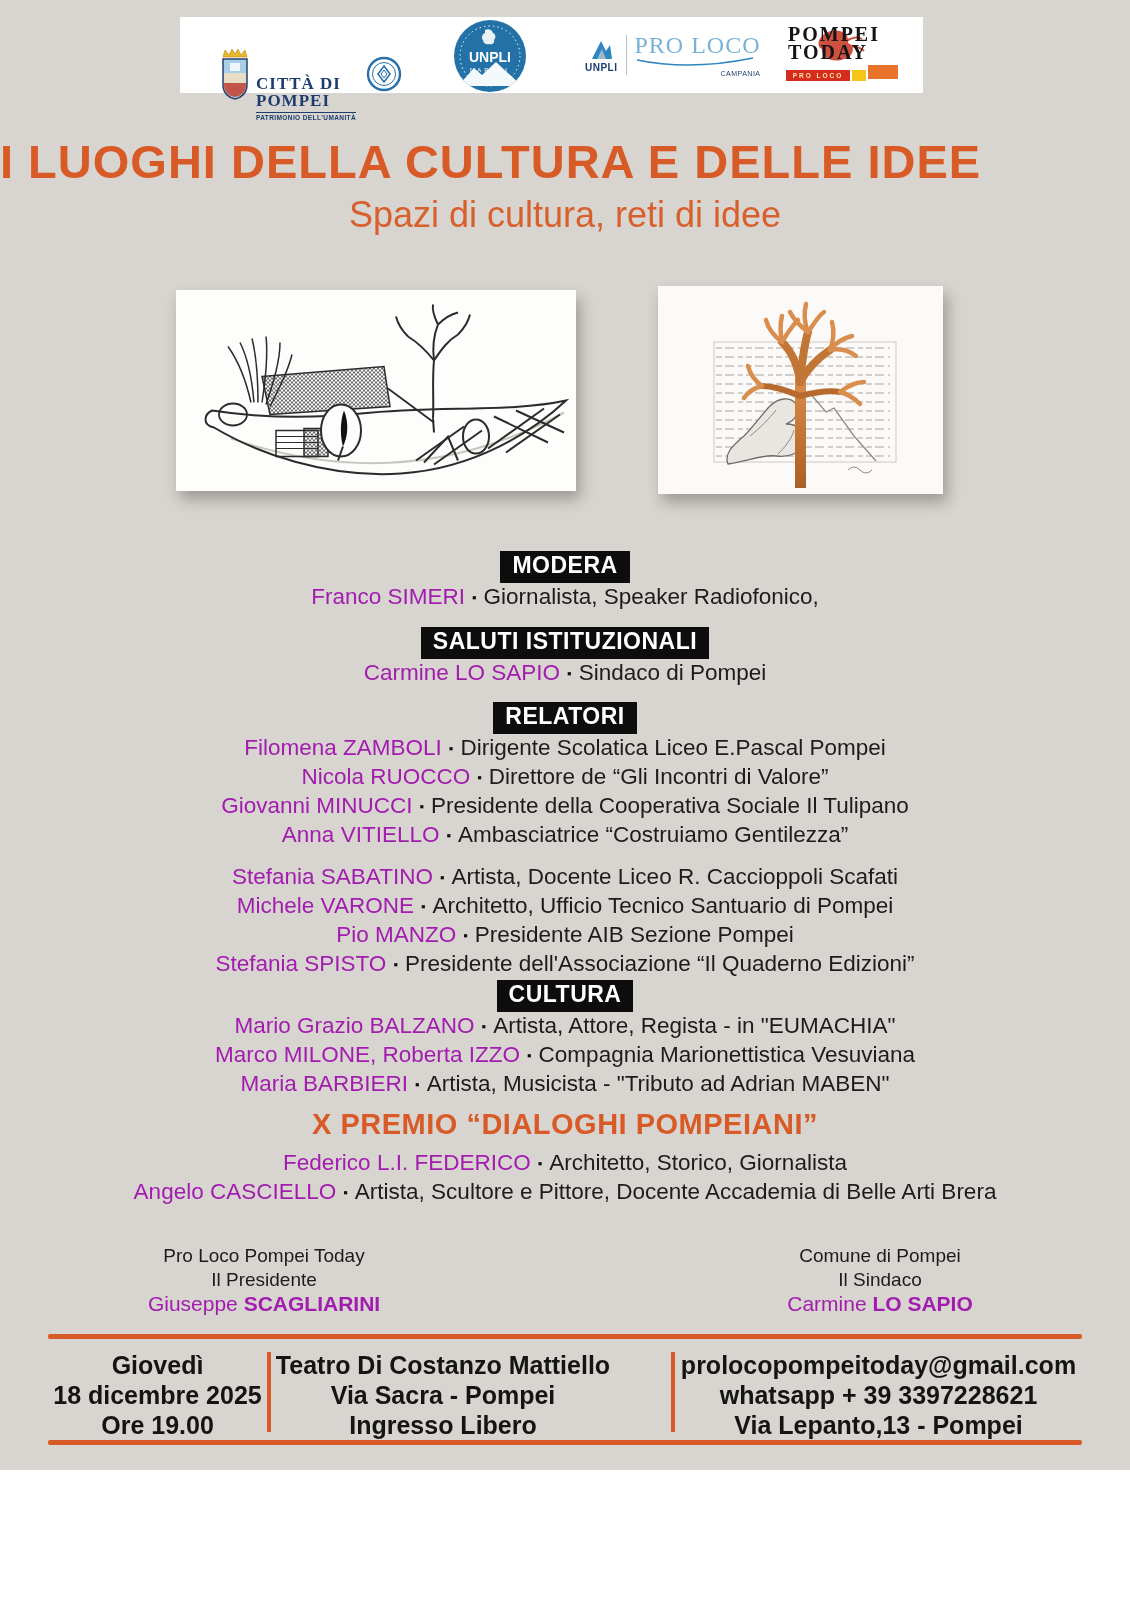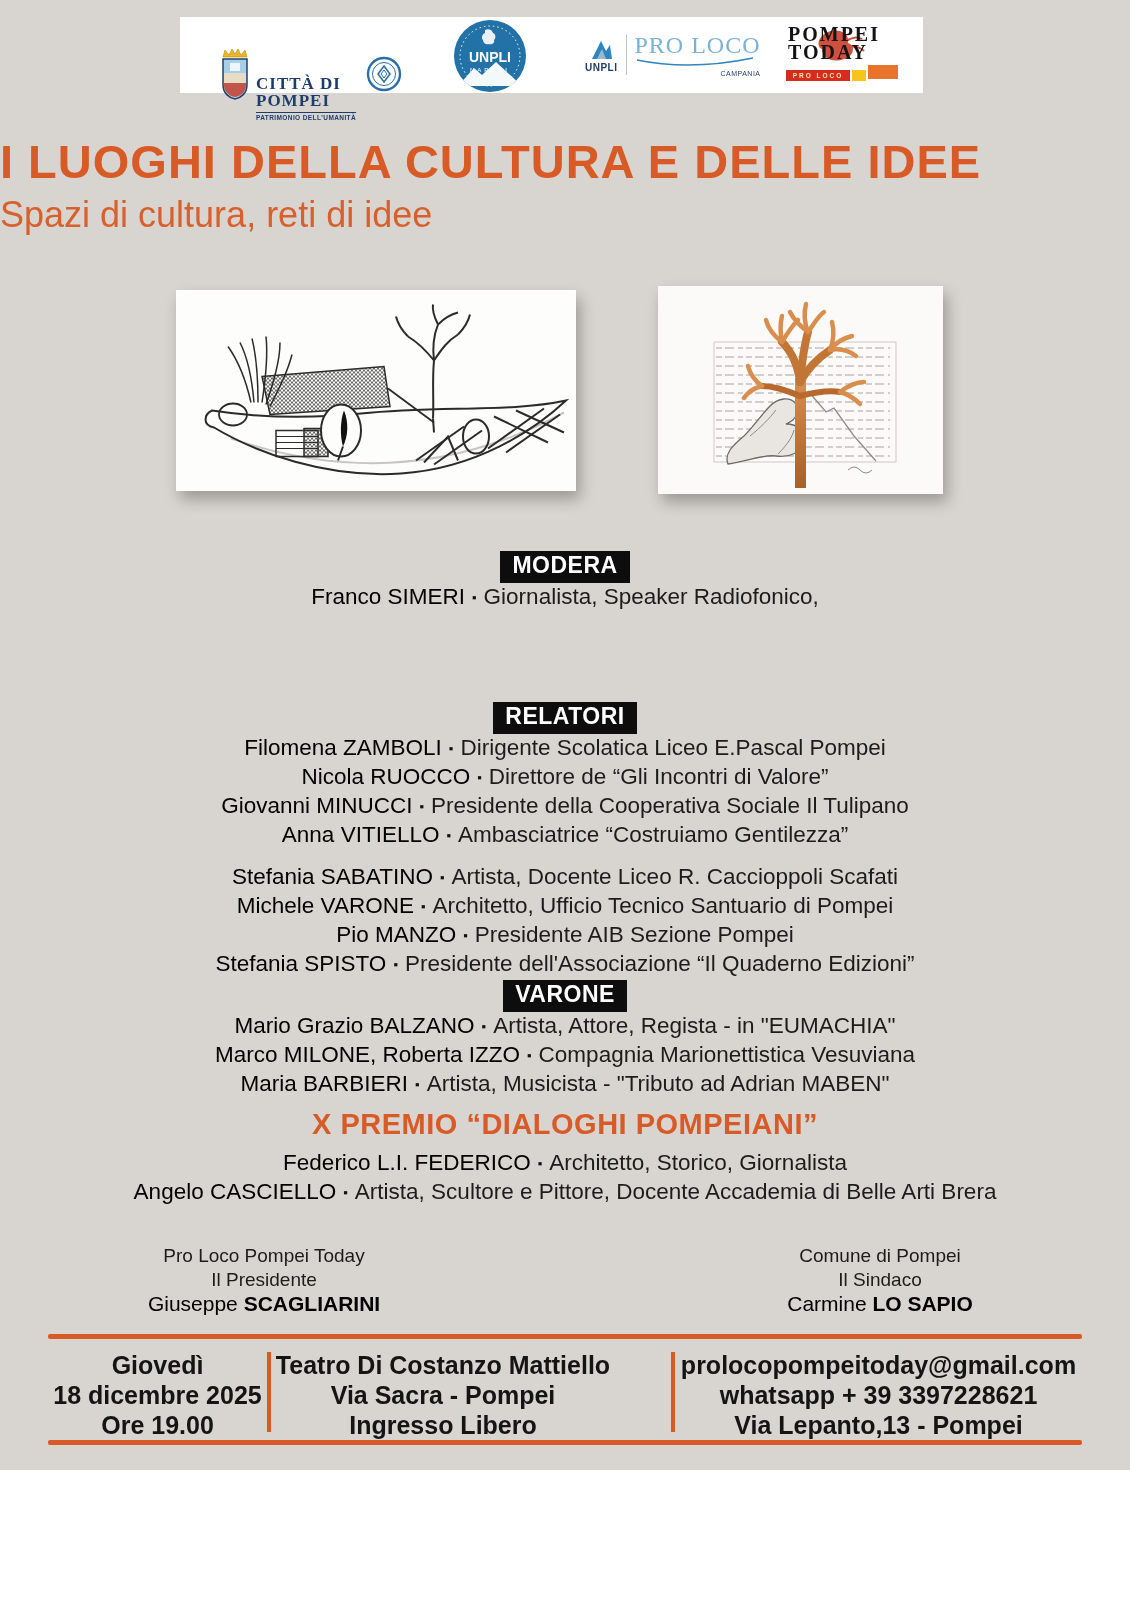--- a/index.html
+++ b/index.html
@@ -27,33 +27,33 @@
   .today-box{position:relative;width:120px;height:62px;}
   .today-txt{position:absolute;left:10px;top:0px;line-height:.92;font-family:"Liberation Serif",serif;font-weight:700;color:#141414;font-size:20px;letter-spacing:2px;}
   .today-rooster{position:absolute;left:18px;top:2px;width:70px;height:40px;opacity:.85;}
   .today-row{position:absolute;left:8px;top:42px;display:flex;align-items:flex-end;gap:2px;}
   .today-bar{width:64px;height:11px;background:#d62b1f;color:#ffe9a8;font-size:6.5px;font-weight:700;letter-spacing:2px;display:flex;align-items:center;justify-content:center;}
   .today-yellow{width:14px;height:11px;background:#f5c51a;}
   .today-orange{width:30px;height:14px;background:#e8742c;transform:translateY(-2px);}
 
   
   .title{position:absolute;top:134px;left:0;width:100%;color:#d85a26;font-weight:700;font-size:47px;letter-spacing:1px;}
-  .subtitle{position:absolute;top:194px;left:0;width:100%;color:#d8602c;font-size:36px;}
+  .subtitle{position:absolute;top:194px;left:0;width:100%;text-align:center;color:#d8602c;font-size:36px;}
 
   
   .art{position:absolute;background:#fff;box-shadow:4px 8px 14px rgba(0,0,0,.28);}
   .art-left{left:176px;top:290px;width:400px;height:201px;}
   .art-right{left:658px;top:286px;width:285px;height:208px;}
   .art svg{display:block;width:100%;height:100%;}
 
   
   .sec{position:absolute;left:0;width:1130px;text-align:center;}
   .badge{display:inline-block;background:#0d0d0d;color:#ffffff;font-size:23px;font-weight:700;padding:1px 12px 4px;letter-spacing:.5px;}
   .line{font-size:22.5px;line-height:28px;color:#1c1c1c;}
-  .nm{color:#000000;}
+  .nm{color:#a21caf;}
   .bl{font-size:13px;color:#111;margin:0 7px;vertical-align:2px;}
   .gap12{height:13px;}
   .premio-title{font-size:29px;font-weight:700;color:#d85a26;letter-spacing:.5px;margin-bottom:8px;}
 
   
   .sig{position:absolute;width:300px;text-align:center;font-size:19px;line-height:24px;color:#1c1c1c;}
   .sig-left{left:114px;top:1244px;}
   .sig-right{left:730px;top:1244px;}
   .sig .nm{font-size:21px;}
   .sig .last{font-weight:700;}
@@ -265,36 +265,42 @@
     </svg>
   </div>
 
   <div class="sec" style="top:551px">
     <div><span class="badge">MODERA</span></div>
     <div class="line">
       <span class="nm">Franco SIMERI</span><span class="bl">▪</span><span>Giornalista, Speaker Radiofonico,</span>
     </div>
   </div>
 
+  <div class="sec" style="top:627px">
+    <div><span class="badge">SALUTI ISTITUZIONALI</span></div>
+    <div class="line">
+      <span class="nm">Carmine LO SAPIO</span><span class="bl">▪</span><span>Sindaco di Pompei</span>
+    </div>
+  </div>
 
   <div class="sec" style="top:702px">
     <div><span class="badge">RELATORI</span></div>
     <div class="line"><span class="nm">Filomena ZAMBOLI</span><span class="bl">▪</span><span>Dirigente Scolatica Liceo E.Pascal Pompei</span></div>
     <div class="line"><span class="nm">Nicola RUOCCO</span><span class="bl">▪</span><span>Direttore de “Gli Incontri di Valore”</span></div>
     <div class="line"><span class="nm">Giovanni MINUCCI</span><span class="bl">▪</span><span>Presidente della Cooperativa Sociale Il Tulipano</span></div>
     <div class="line"><span class="nm">Anna VITIELLO</span><span class="bl">▪</span><span>Ambasciatrice “Costruiamo Gentilezza”</span></div>
     <div class="gap12"></div>
     <div class="line"><span class="nm">Stefania SABATINO</span><span class="bl">▪</span><span>Artista, Docente Liceo R. Caccioppoli Scafati</span></div>
     <div class="line"><span class="nm">Michele VARONE</span><span class="bl">▪</span><span>Architetto, Ufficio Tecnico Santuario di Pompei</span></div>
     <div class="line"><span class="nm">Pio MANZO</span><span class="bl">▪</span><span>Presidente AIB Sezione Pompei</span></div>
     <div class="line"><span class="nm">Stefania SPISTO</span><span class="bl">▪</span><span>Presidente dell'Associazione “Il Quaderno Edizioni”</span></div>
   </div>
 
   <div class="sec" style="top:980px">
-    <div><span class="badge">VARONE</span></div>
+    <div><span class="badge">CULTURA</span></div>
     <div class="line"><span class="nm">Mario Grazio BALZANO</span><span class="bl">▪</span><span>Artista, Attore, Regista - in "EUMACHIA"</span></div>
     <div class="line"><span class="nm">Marco MILONE, Roberta IZZO</span><span class="bl">▪</span><span>Compagnia Marionettistica Vesuviana</span></div>
     <div class="line"><span class="nm">Maria BARBIERI</span><span class="bl">▪</span><span>Artista, Musicista - "Tributo ad Adrian MABEN"</span></div>
   </div>
 
   <div class="sec" style="top:1108px">
     <div class="premio-title">X PREMIO “DIALOGHI POMPEIANI”</div>
     <div class="line"><span class="nm">Federico L.I. FEDERICO</span><span class="bl">▪</span><span>Architetto, Storico, Giornalista</span></div>
     <div class="line"><span class="nm">Angelo CASCIELLO</span><span class="bl">▪</span><span>Artista, Scultore e Pittore, Docente Accademia di Belle Arti Brera</span></div>
   </div>

